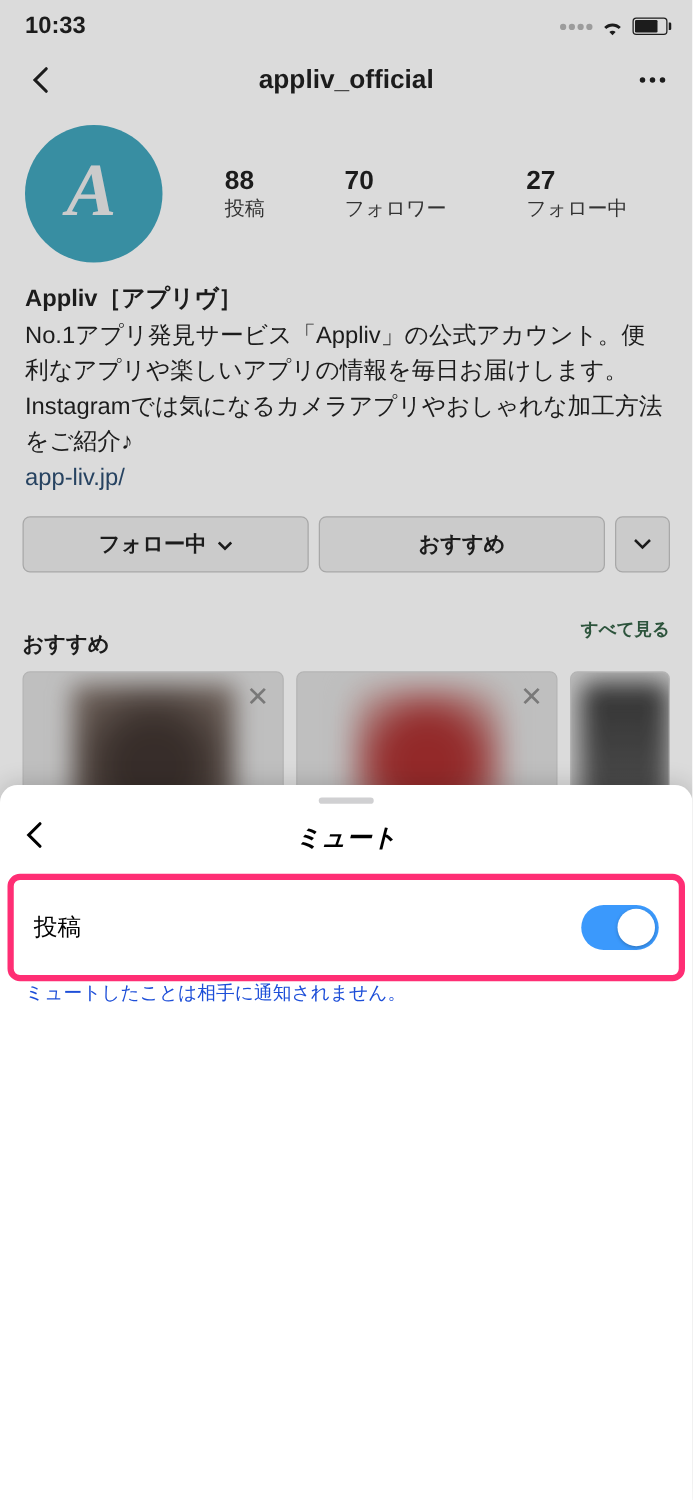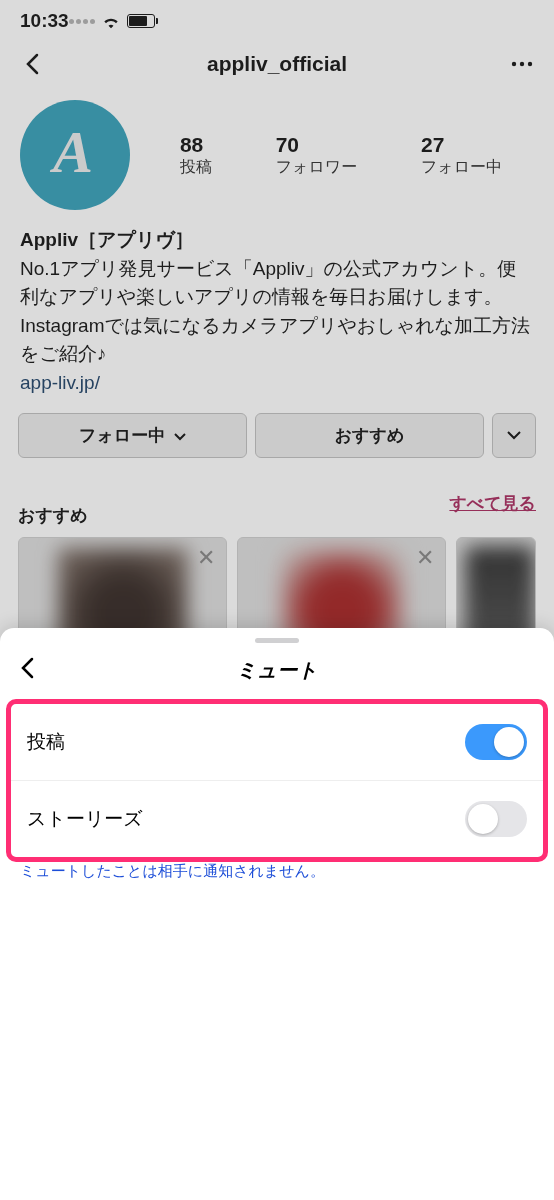--- a/index.html
+++ b/index.html
@@ -1,19 +1,19 @@
 <!DOCTYPE html>
 <html><head>
   <meta charset="utf-8">
   <style>
     * { margin:0; padding:0; box-sizing:border-box; font-family:-apple-system,BlinkMacSystemFont,"Helvetica Neue",sans-serif; }
     body { width:554px; height:1200px; background:#fff; position:relative; overflow:hidden; }
     .bg { position:absolute; inset:0; filter:brightness(0.92) saturate(0.9); pointer-events:none; }
     .dim { position:absolute; inset:0; background:rgba(120,120,120,0.25); }
-    .status-bar { display:flex; align-items:center; padding:10px 20px 6px; font-weight:600; font-size:19px; }
+    .status-bar { display:flex; justify-content:space-between; align-items:center; padding:10px 20px 6px; font-weight:600; font-size:19px; }
     .status-icons { display:flex; align-items:center; gap:6px; }
     .dots { display:flex; gap:2px; }
     .dot { width:5px; height:5px; border-radius:50%; background:#bbb; }
     .wifi-ico { width:20px; height:15px; }
     .batt { width:28px; height:14px; border:1.5px solid #000; border-radius:3px; position:relative; }
     .batt::after { content:""; position:absolute; right:-4px; top:3px; width:2px; height:6px; background:#000; border-radius:0 1px 1px 0; }
     .batt-fill { position:absolute; left:1px; top:1px; bottom:1px; width:70%; background:#000; border-radius:1px; }
     .nav { display:flex; align-items:center; justify-content:space-between; padding:12px 18px; }
     .back-ico, .more-ico { width:28px; height:28px; display:flex; align-items:center; justify-content:center; }
     .nav-title { font-size:21px; font-weight:600; }
@@ -24,21 +24,21 @@
     .stat-n { font-size:21px; font-weight:700; }
     .stat-l { font-size:16px; color:#222; }
     .bio { padding:6px 20px; font-size:19px; line-height:1.5; }
     .bio-name { font-weight:600; }
     .bio-link { color:#0c3a6b; }
     .actions { display:flex; gap:8px; padding:10px 18px 14px; }
     .btn { flex:1; border:1px solid #ccc; border-radius:6px; padding:10px 0; text-align:center; font-size:17px; font-weight:600; background:#fff; }
     .btn-sm { flex:0 0 44px; display:flex; align-items:center; justify-content:center; }
     .suggest { padding:8px 18px 10px; display:flex; justify-content:space-between; align-items:center; }
     .sugg-t { font-weight:700; font-size:17px;margin-top:24px; }
-    .sugg-all { color:#be185d; font-weight:600; font-size:17px;text-decoration:underline; }
+    .sugg-all { color:#14532d; font-weight:600; font-size:14px; }
     .cards { display:flex; gap:10px; padding:0 18px; }
     .card { width:210px; height:150px; border:1px solid #ddd; border-radius:6px; position:relative; background:#eee; overflow:hidden; }
     .card-x { position:absolute; top:6px; right:6px; width:28px; height:28px; display:flex; align-items:center; justify-content:center; color:#888; font-size:22px; }
     .blur1 { width:130px; height:130px; margin:10px auto; border-radius:6px; background:radial-gradient(circle,#2a1a14 35%,#746055 80%); filter:blur(10px); }
     .blur2 { width:120px; height:120px; margin:12px auto; border-radius:6px; background:radial-gradient(circle,#b11 40%,#e6d7d2 90%); filter:blur(11px); }
     .card3 { width:80px; }
     .blur3 { width:70px; height:130px; margin:8px; background:linear-gradient(#222,#555); filter:blur(10px); border-radius:8px; }
 
     
     .sheet { position:absolute; left:0; right:0; bottom:0; top:628px; background:#fff; border-radius:14px 14px 0 0; z-index:5; box-shadow:0 -2px 18px rgba(0,0,0,0.15); }
@@ -171,24 +171,18 @@
     <div class="sheet-title">ミュート</div>
   </div>
 
   <div class="hl-box">
     <div class="row">
       <span class="row-l">投稿</span>
       <div class="tgl on">
           <div class="knob"></div>
         </div>
     </div>
-    <div class="row">
-      <span class="row-l">ストーリーズ</span>
-      <div class="tgl off">
-          <div class="knob"></div>
-        </div>
-    </div>
   </div>
 
   <div class="note">ミュートしたことは相手に通知されません。</div>
 </div>
 
 <div class="home-ind"></div>
 
 </body></html>

